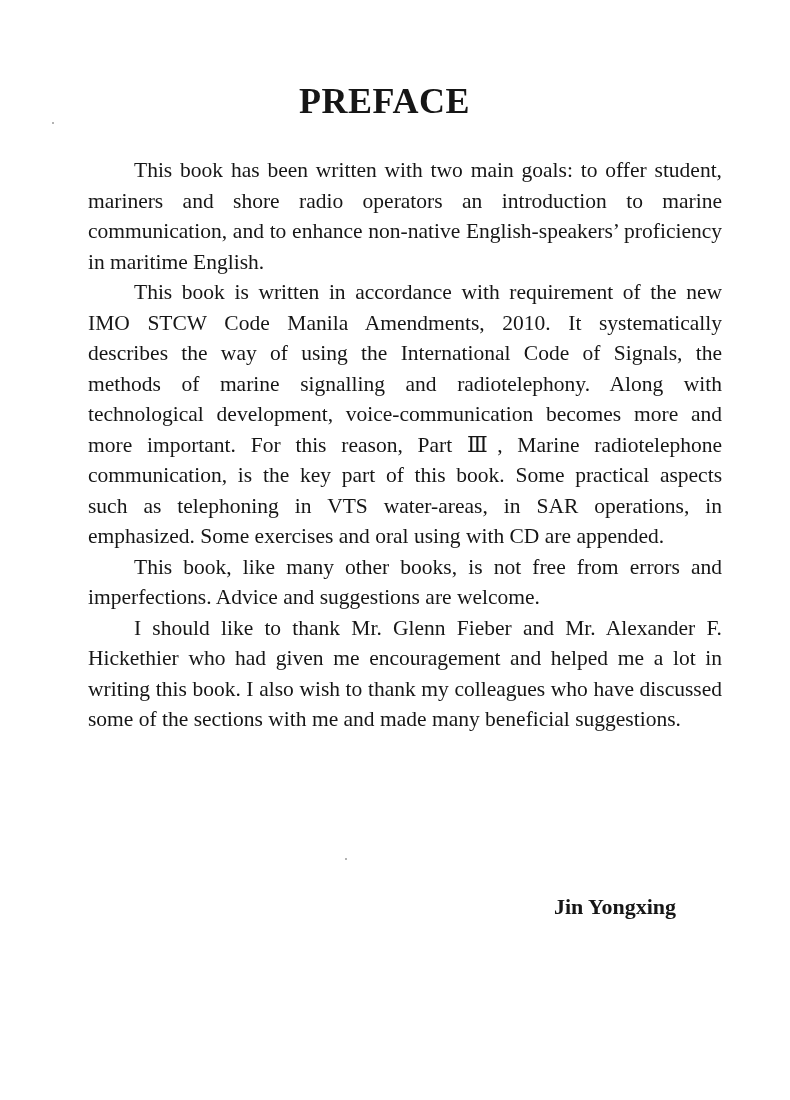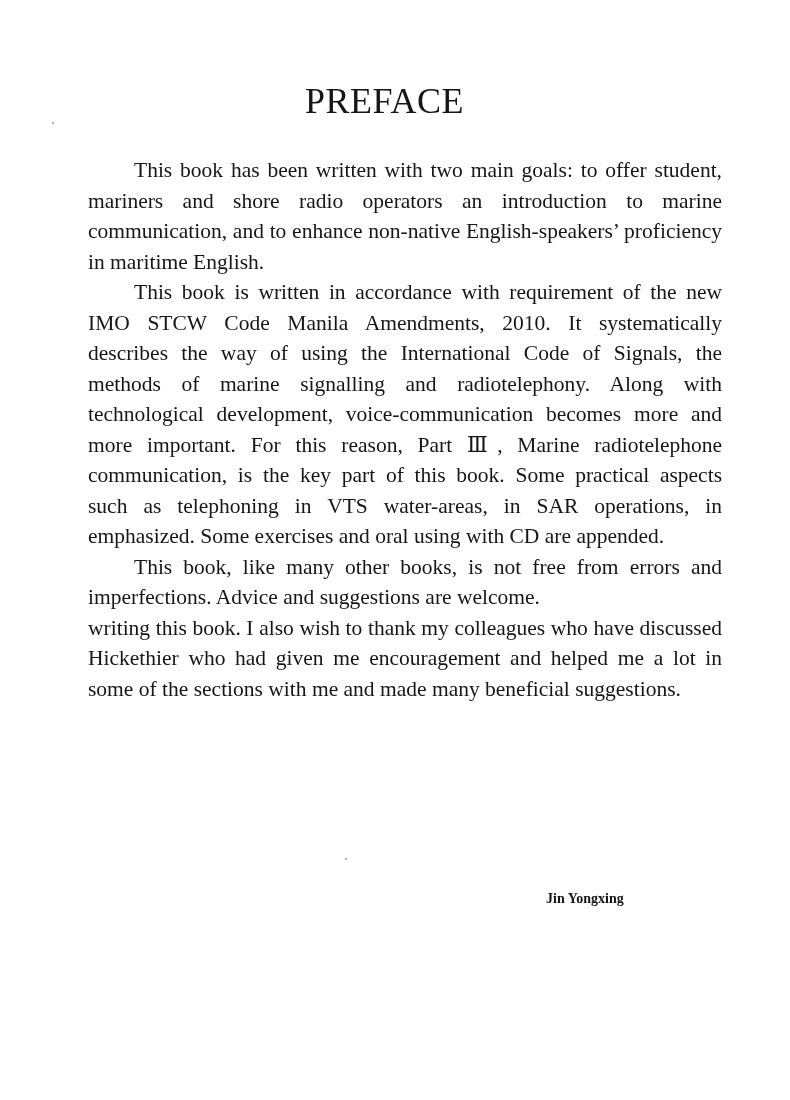--- a/index.html
+++ b/index.html
@@ -14,21 +14,21 @@
       overflow: hidden;
       font-family: "Liberation Serif", "DejaVu Serif", serif;
       color: #161616;
     }
     .page-title {
       position: absolute;
       top: 78px;
       left: 0;
       width: 769px;
       text-align: center;
-      font-weight: normal;
+      font-weight: bold;
       font-size: 36px;
       letter-spacing: 0.5px;
       margin: 0;
       line-height: 46px;
     }
     .body-text {
       position: absolute;
       top: 155px;
       left: 64px;
       width: 658px;
@@ -47,23 +47,23 @@
       text-align-last: left;
     }
     .line.indent {
       padding-left: 46px;
     }
     .signature {
       position: absolute;
       top: 880px;
       left: 542px;
       font-weight: bold;
-      font-size: 14px;
+      font-size: 22px;
       line-height: 30px;
-      margin: 4px;
+      margin: 12px;
     }
     .speck {
       position: absolute;
       width: 2px;
       height: 2px;
       background: #9a9a9a;
       border-radius: 1px;
     }
   </style>
 </head>
@@ -92,22 +92,23 @@
     <div class="line last">emphasized. Some exercises and oral using with CD are appended.</div>
   </div>
 
 
   <div>
     <div class="line indent">This book, like many other books, is not free from errors and</div>
     <div class="line last">imperfections. Advice and suggestions are welcome.</div>
   </div>
 
   <div>
+    <div class="line indent">I should like to thank Mr. Glenn Fieber and Mr. Alexander F.</div>
+    <div class="line">Hickethier who had given me encouragement and helped me a lot in</div>
     <div class="line">writing this book. I also wish to thank my colleagues who have discussed</div>
-    <div class="line">Hickethier who had given me encouragement and helped me a lot in</div>
     <div class="line last">some of the sections with me and made many beneficial suggestions.</div>
   </div>
 </div>
 
 <p class="signature">Jin Yongxing</p>
 
 <span class="speck" style="left:52px;top:122px;"></span>
 <span class="speck" style="left:345px;top:858px;"></span>
 
 </body></html>

